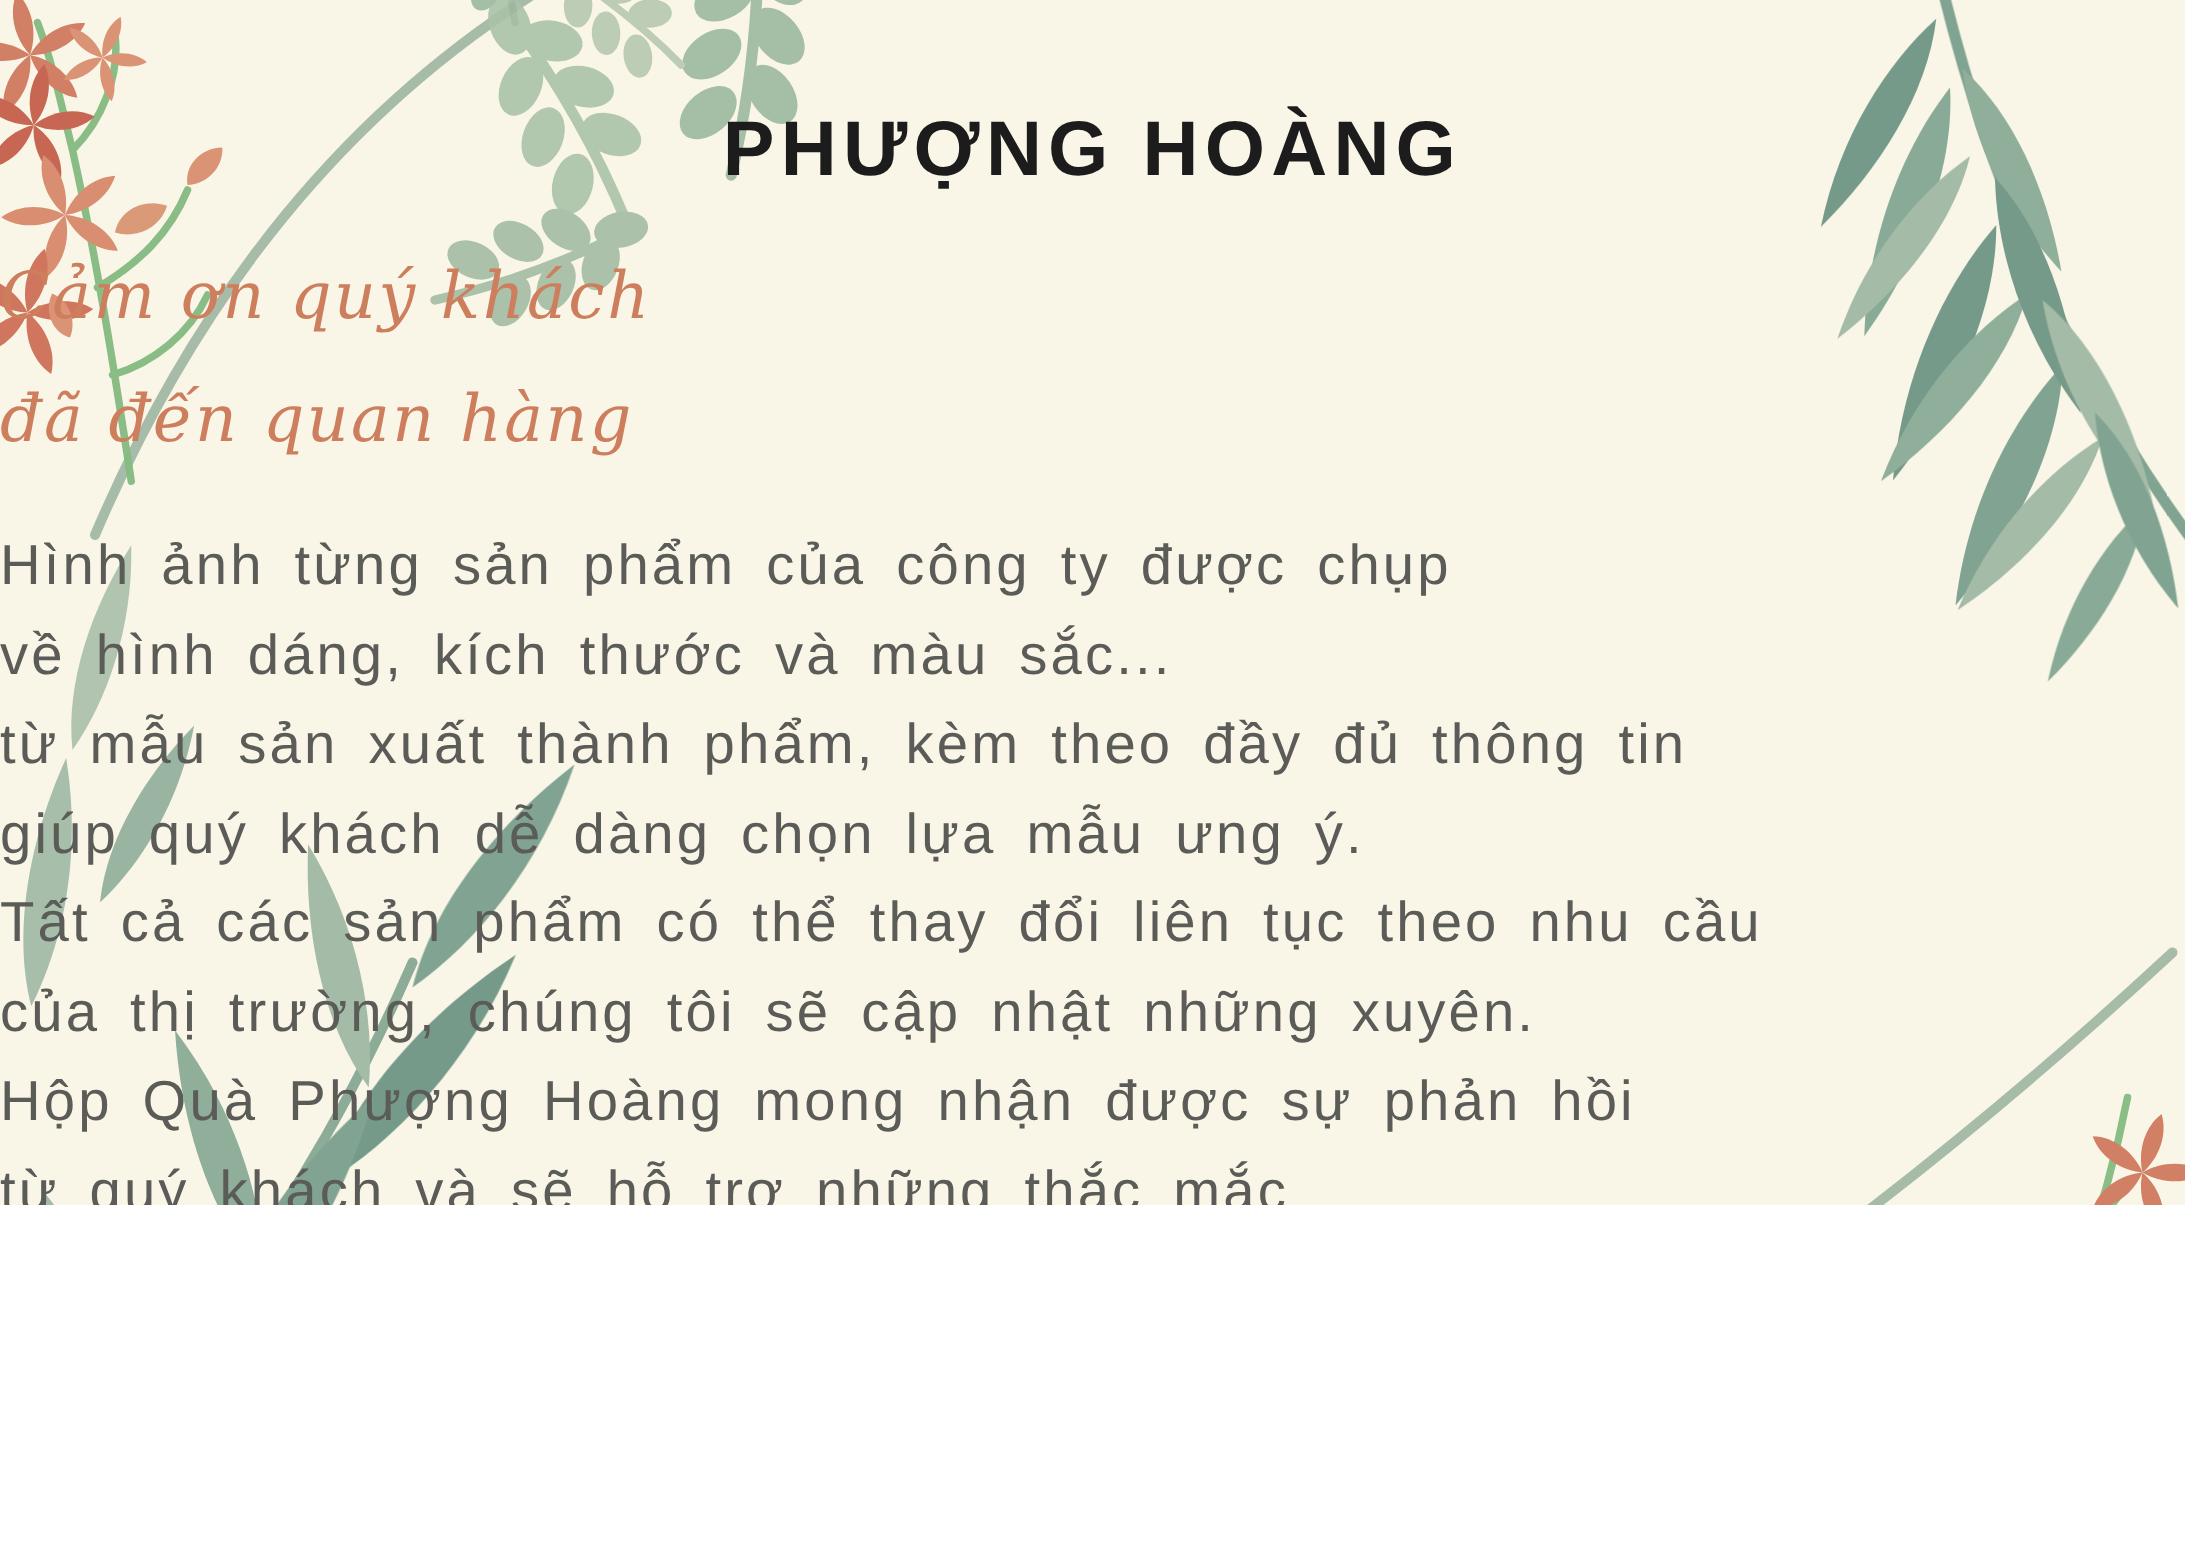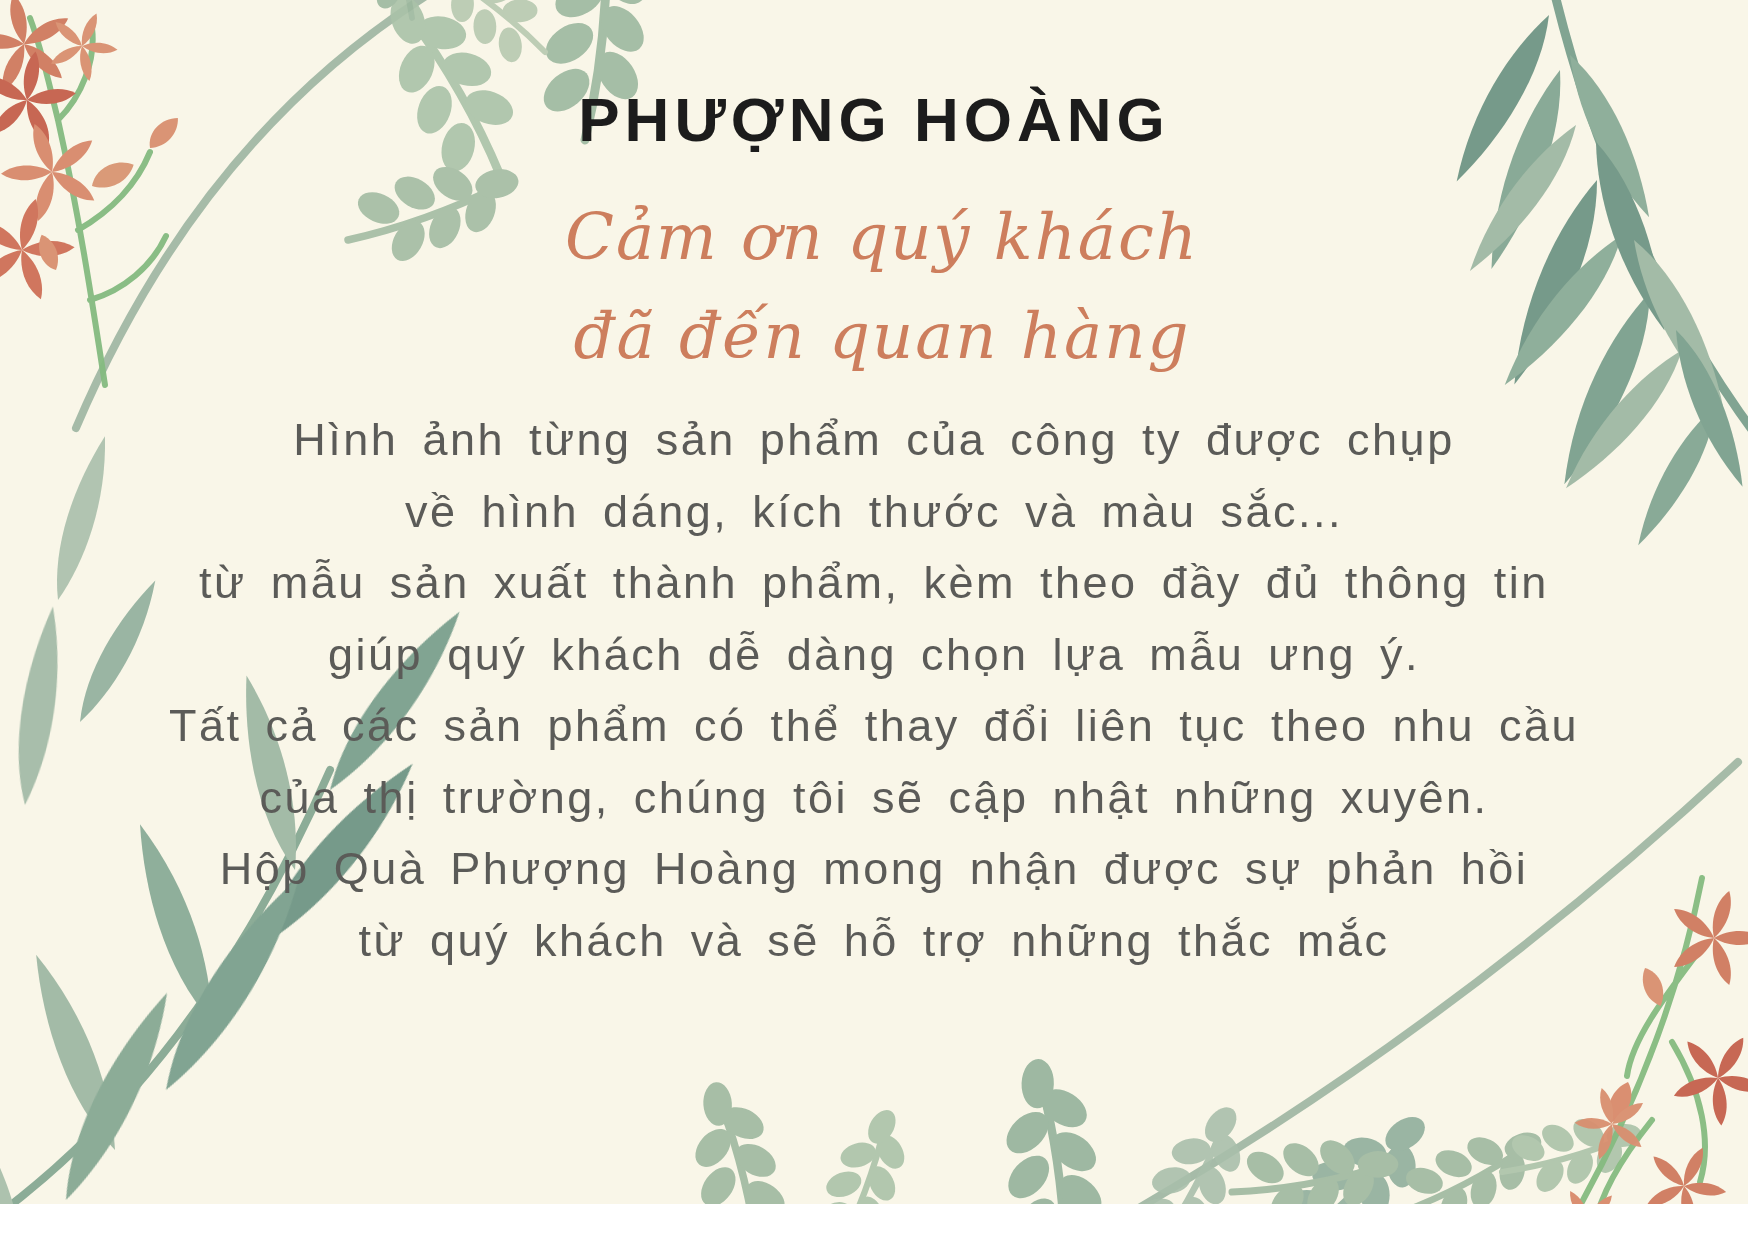--- a/index.html
+++ b/index.html
@@ -2,45 +2,43 @@
 <html style="--cream: #f9f6e8; --title-color: #1c1c1c; --greeting-color: #cd7e5d; --body-color: #5b5b58; --sage: #9db89f; --teal: #7ba08e; --coral: #d8896b; --stem: #85bb80;"><head>
 <meta charset="utf-8">
 <style>
   :root{
     --cream:#f9f6e8; --title-color:#1c1c1c; --greeting-color:#cd7e5d;
     --body-color:#5b5b58; --sage:#9db89f; --teal:#7ba08e; --coral:#d8896b; --stem:#85bb80;
   }
   *{margin:0;padding:0;box-sizing:border-box;}
   html,body{width:1748px;height:1240px;overflow:hidden;}
   .card{
-    position:relative;width:1748px;height:1204px;
+    position:relative;width:1748px;height:964px;
     background:var(--cream);
     font-family:"Liberation Sans",sans-serif;
     overflow:hidden;
     text-decoration:underline;
   }
   .deco{position:absolute;inset:0;width:1748px;height:1240px;z-index:1;}
   .text-layer{position:absolute;inset:0;z-index:2;}
   .title{
     position:absolute;top:84px;left:0;width:100%;
     text-align:center;
     font-size:62px;font-weight:bold;letter-spacing:5px;
     color:var(--title-color);
   }
   .greeting{
     position:absolute;top:188px;left:0;width:100%;
-    text-align:center;
+    text-align:left;
     font-family:"DejaVu Serif",serif;font-style:italic;
-    font-size:64px;line-height:99px;letter-spacing:2px;
+    font-size:52px;line-height:99px;letter-spacing:2px;
     color:var(--greeting-color);
-    padding-left:16px;
   }
   .body-text{
-    position:absolute;top:404px;left:0;width:100%;
-    text-align:center;
+    position:absolute;top:416px;left:0;width:100%;
     font-size:45px;line-height:71.5px;letter-spacing:2.5px;word-spacing:9px;
     color:var(--body-color);
   }
 </style>
 </head>
 <body>
 
 <div class="card">
 
   <svg class="deco" viewBox="0 0 1748 1240" aria-hidden="true">

